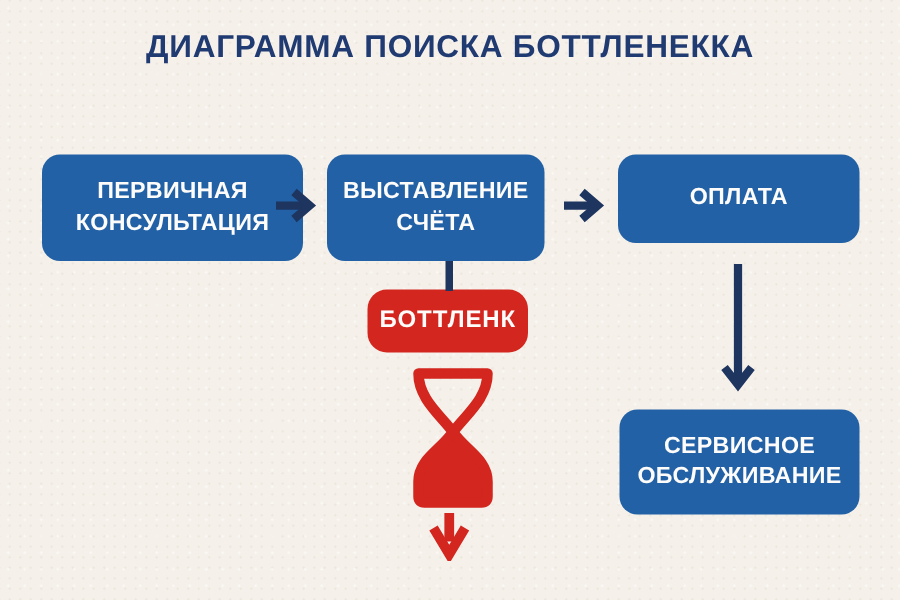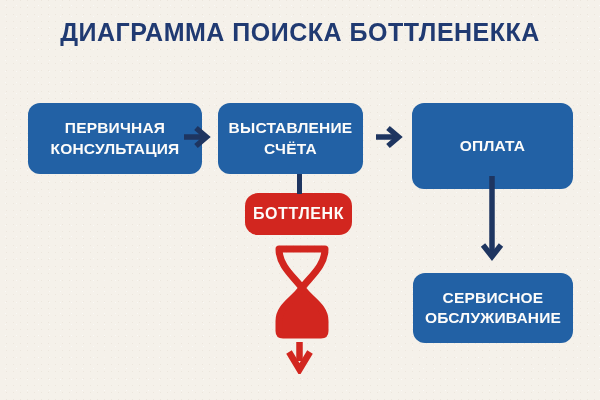--- a/index.html
+++ b/index.html
@@ -8,34 +8,34 @@
     position:relative;width:600px;height:400px;overflow:hidden;
     background-color:var(--background,#f5f1ea);
     background-image:
       radial-gradient(rgba(255,255,255,.55) .8px, transparent .9px),
       radial-gradient(rgba(214,203,186,.28) .7px, transparent .8px);
     background-size:11px 11px,7px 7px;
     background-position:0 0,3px 4px;
   }
   .title{
     position:absolute;left:0;top:17px;width:600px;
-    text-align:center;font-weight:bold;font-size:25px;line-height:30px;
+    text-align:center;font-weight:bold;font-size:21px;line-height:30px;
     letter-spacing:.5px;color:var(--navy-text,#203a72);
   }
   .node{
     position:absolute;box-sizing:border-box;
     background:var(--node-blue,#2261a5);
     border-radius:12px;color:var(--node-text,#fdfcfa);
     font-weight:bold;font-size:15.5px;line-height:1.3;letter-spacing:.2px;
     display:flex;align-items:center;justify-content:center;text-align:center;
     padding:4px 8px;
   }
   .node-a{left:28px;top:103px;width:174px;height:71px;text-align:center;}
   .node-b{left:218px;top:103px;width:145px;height:71px;}
-  .node-c{left:412px;top:103px;width:161px;height:86px;}
+  .node-c{left:412px;top:103px;width:161px;height:59px;}
   .node-d{left:413px;top:273px;width:160px;height:70px;}
   .node-red{
     left:245px;top:193px;width:107px;height:42px;
     background:var(--bottleneck-red,#d2261f);border-radius:13px;
     font-size:16px;letter-spacing:.6px;
   }
   .abs{position:absolute;}
   .navy-stroke{stroke:var(--arrow-navy,#1e3560);fill:none;}
   .red-stroke{stroke:var(--bottleneck-red,#d2261f);fill:none;}
   .red-fill{fill:var(--bottleneck-red,#d2261f);}

